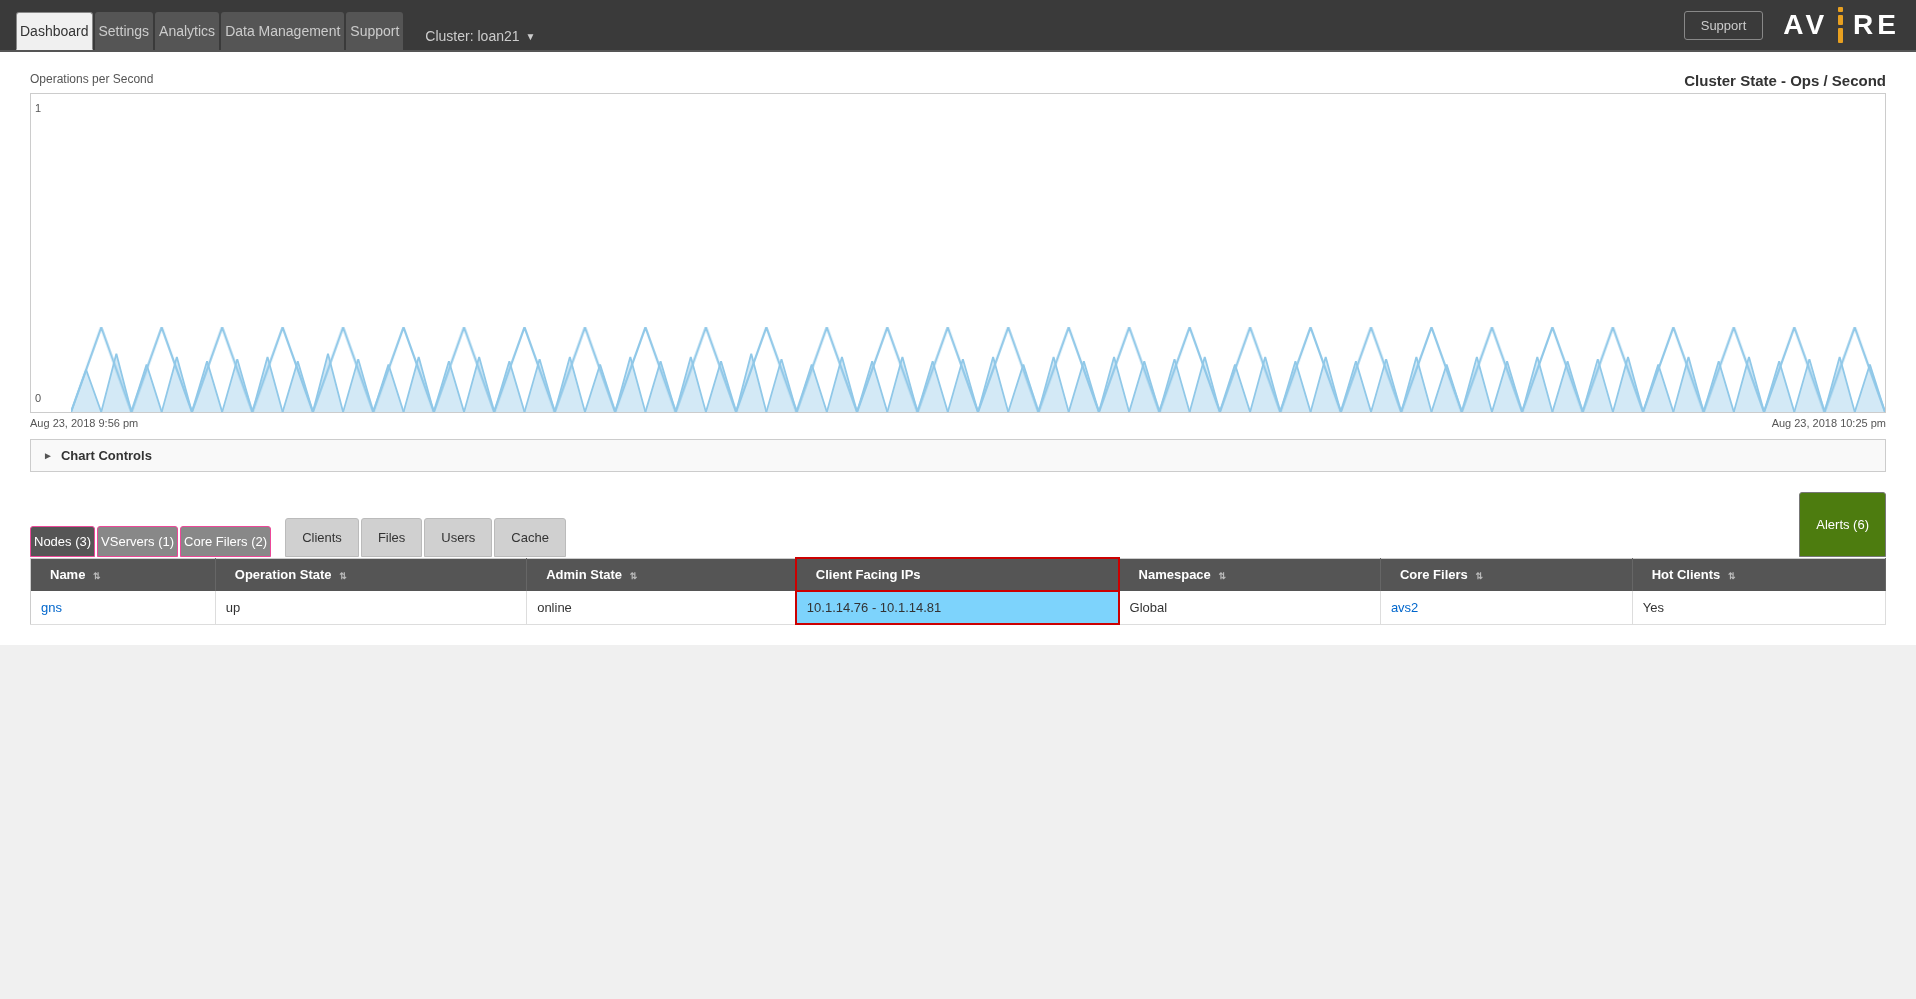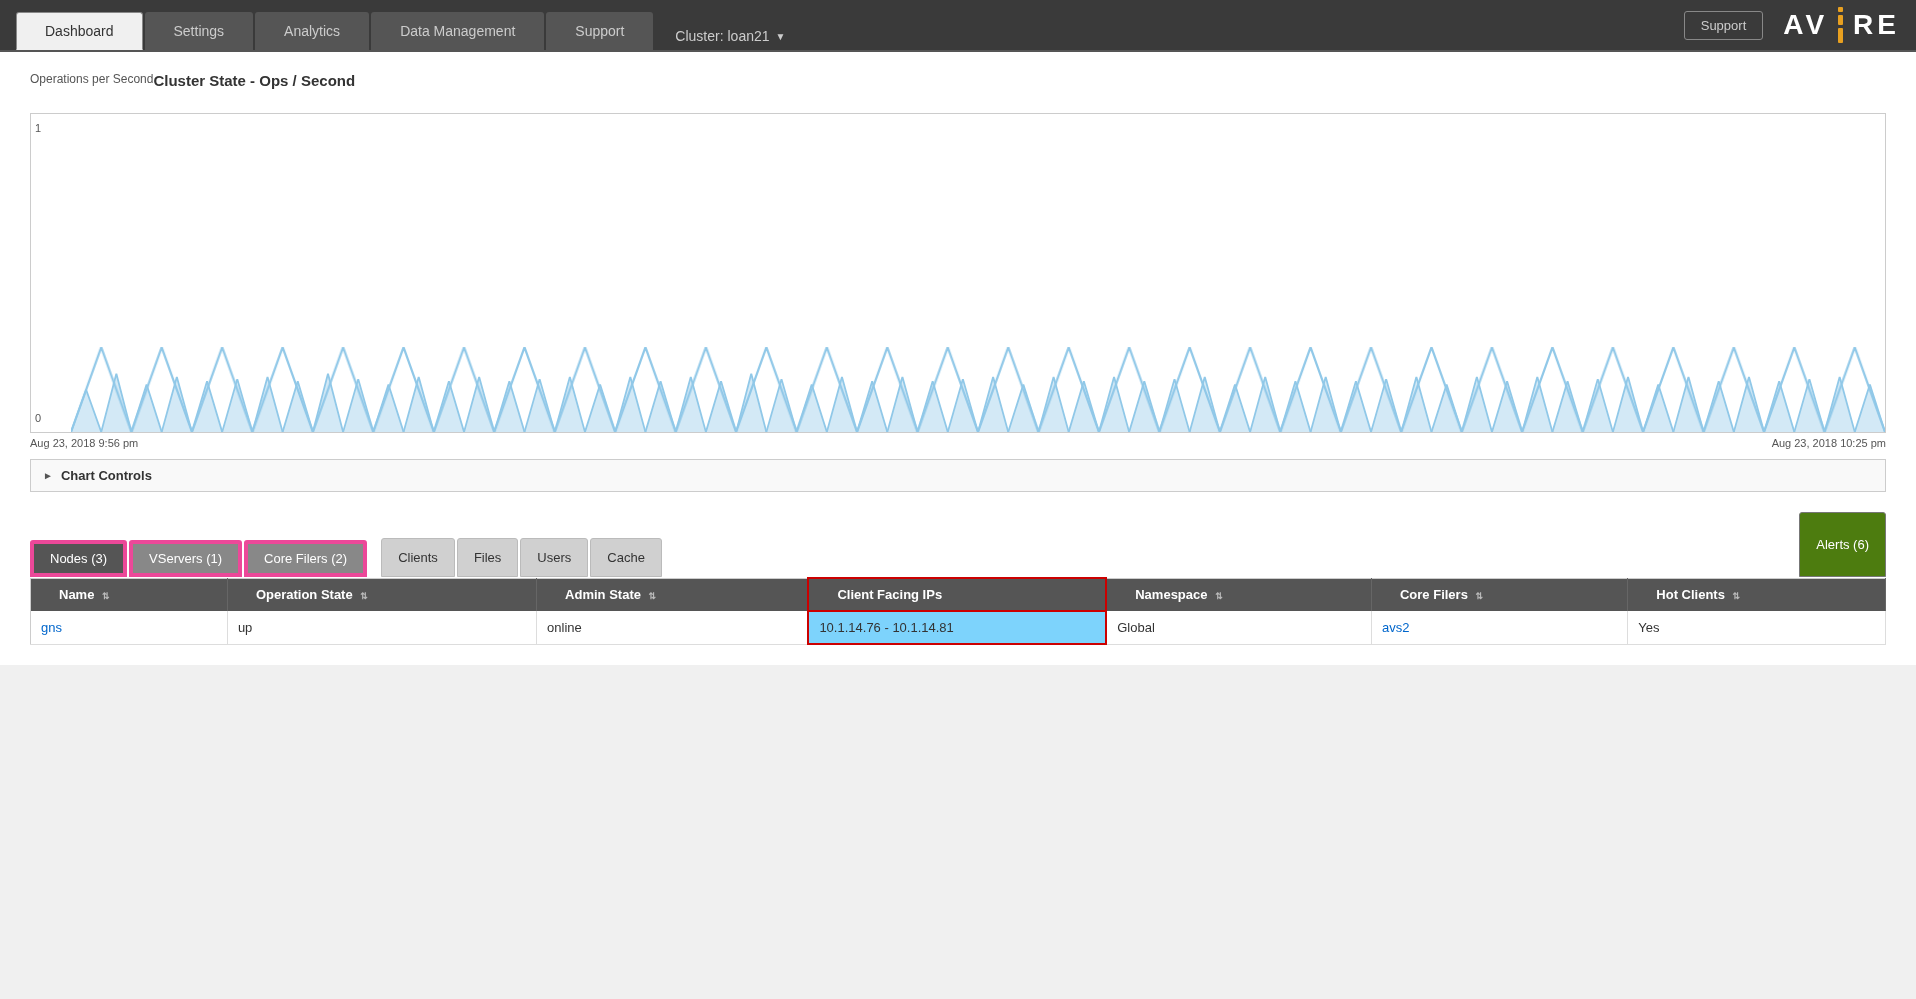--- a/index.html
+++ b/index.html
@@ -20,21 +20,21 @@
       height: 52px;
       border-bottom: 2px solid #555;
     }
     .header-left {
       display: flex;
       align-items: flex-end;
       height: 100%;
     }
     .tab {
       display: inline-block;
-      padding: 10px 28px;
+      padding: 10px 3px;
       cursor: pointer;
       color: #ccc;
       font-size: 14px;
       border: 1px solid transparent;
       margin-right: 2px;
       margin-top: 8px;
       background: #555;
       border-radius: 3px 3px 0 0;
     }
     .tab.active {
@@ -179,27 +179,27 @@
     }
 
     
     .tabs-row {
       display: flex;
       align-items: flex-end;
       margin-bottom: 0;
       gap: 2px;
     }
     .data-tab {
-      padding: 7px 16px;
+      padding: 7px 3px;
       background: #888;
       color: #fff;
       cursor: pointer;
       font-size: 13px;
       border-radius: 3px 3px 0 0;
-      border: 4px solid #ec4899;
+      border: 1px solid #ec4899;
     }
     .data-tab.active {
       background: #555;
       color: #fff;
     }
     .data-tab-light {
       padding: 11px 16px;
       background: #d0d0d0;
       color: #333;
       cursor: pointer;
@@ -222,21 +222,21 @@
 
     
     .data-table {
       width: 100%;
       border-collapse: collapse;
       border: 1px solid #ccc;
     }
     .data-table th {
       background: #555;
       color: #fff;
-      padding: 8px 28px;
+      padding: 8px 19px;
       text-align: left;
       font-size: 13px;
       border-right: 1px solid #666;
       white-space: nowrap;
     }
     .data-table th .sort-icon {
       font-size: 9px;
       margin-left: 4px;
       color: #bbb;
     }
@@ -289,21 +289,21 @@
         <div></div>
       </div>
       <span>RE</span>
     </div>
   </div>
 </div>
 
 <div class="main-content">
 
   <div class="chart-section">
-    <div style="display:flex; justify-content:flex-start; align-items:flex-start; margin-bottom:20px;">
+    <div style="display:flex; justify-content:space-between; align-items:flex-start; margin-bottom:0;">
       <div class="chart-label">Operations per Second</div>
       <div class="chart-title-right">Cluster State - Ops / Second</div>
     </div>
     <div class="chart-container">
       <div class="chart-y-axis">
         <span>1</span>
         <span></span>
         <span>0</span>
       </div>
       <div class="chart-area">

